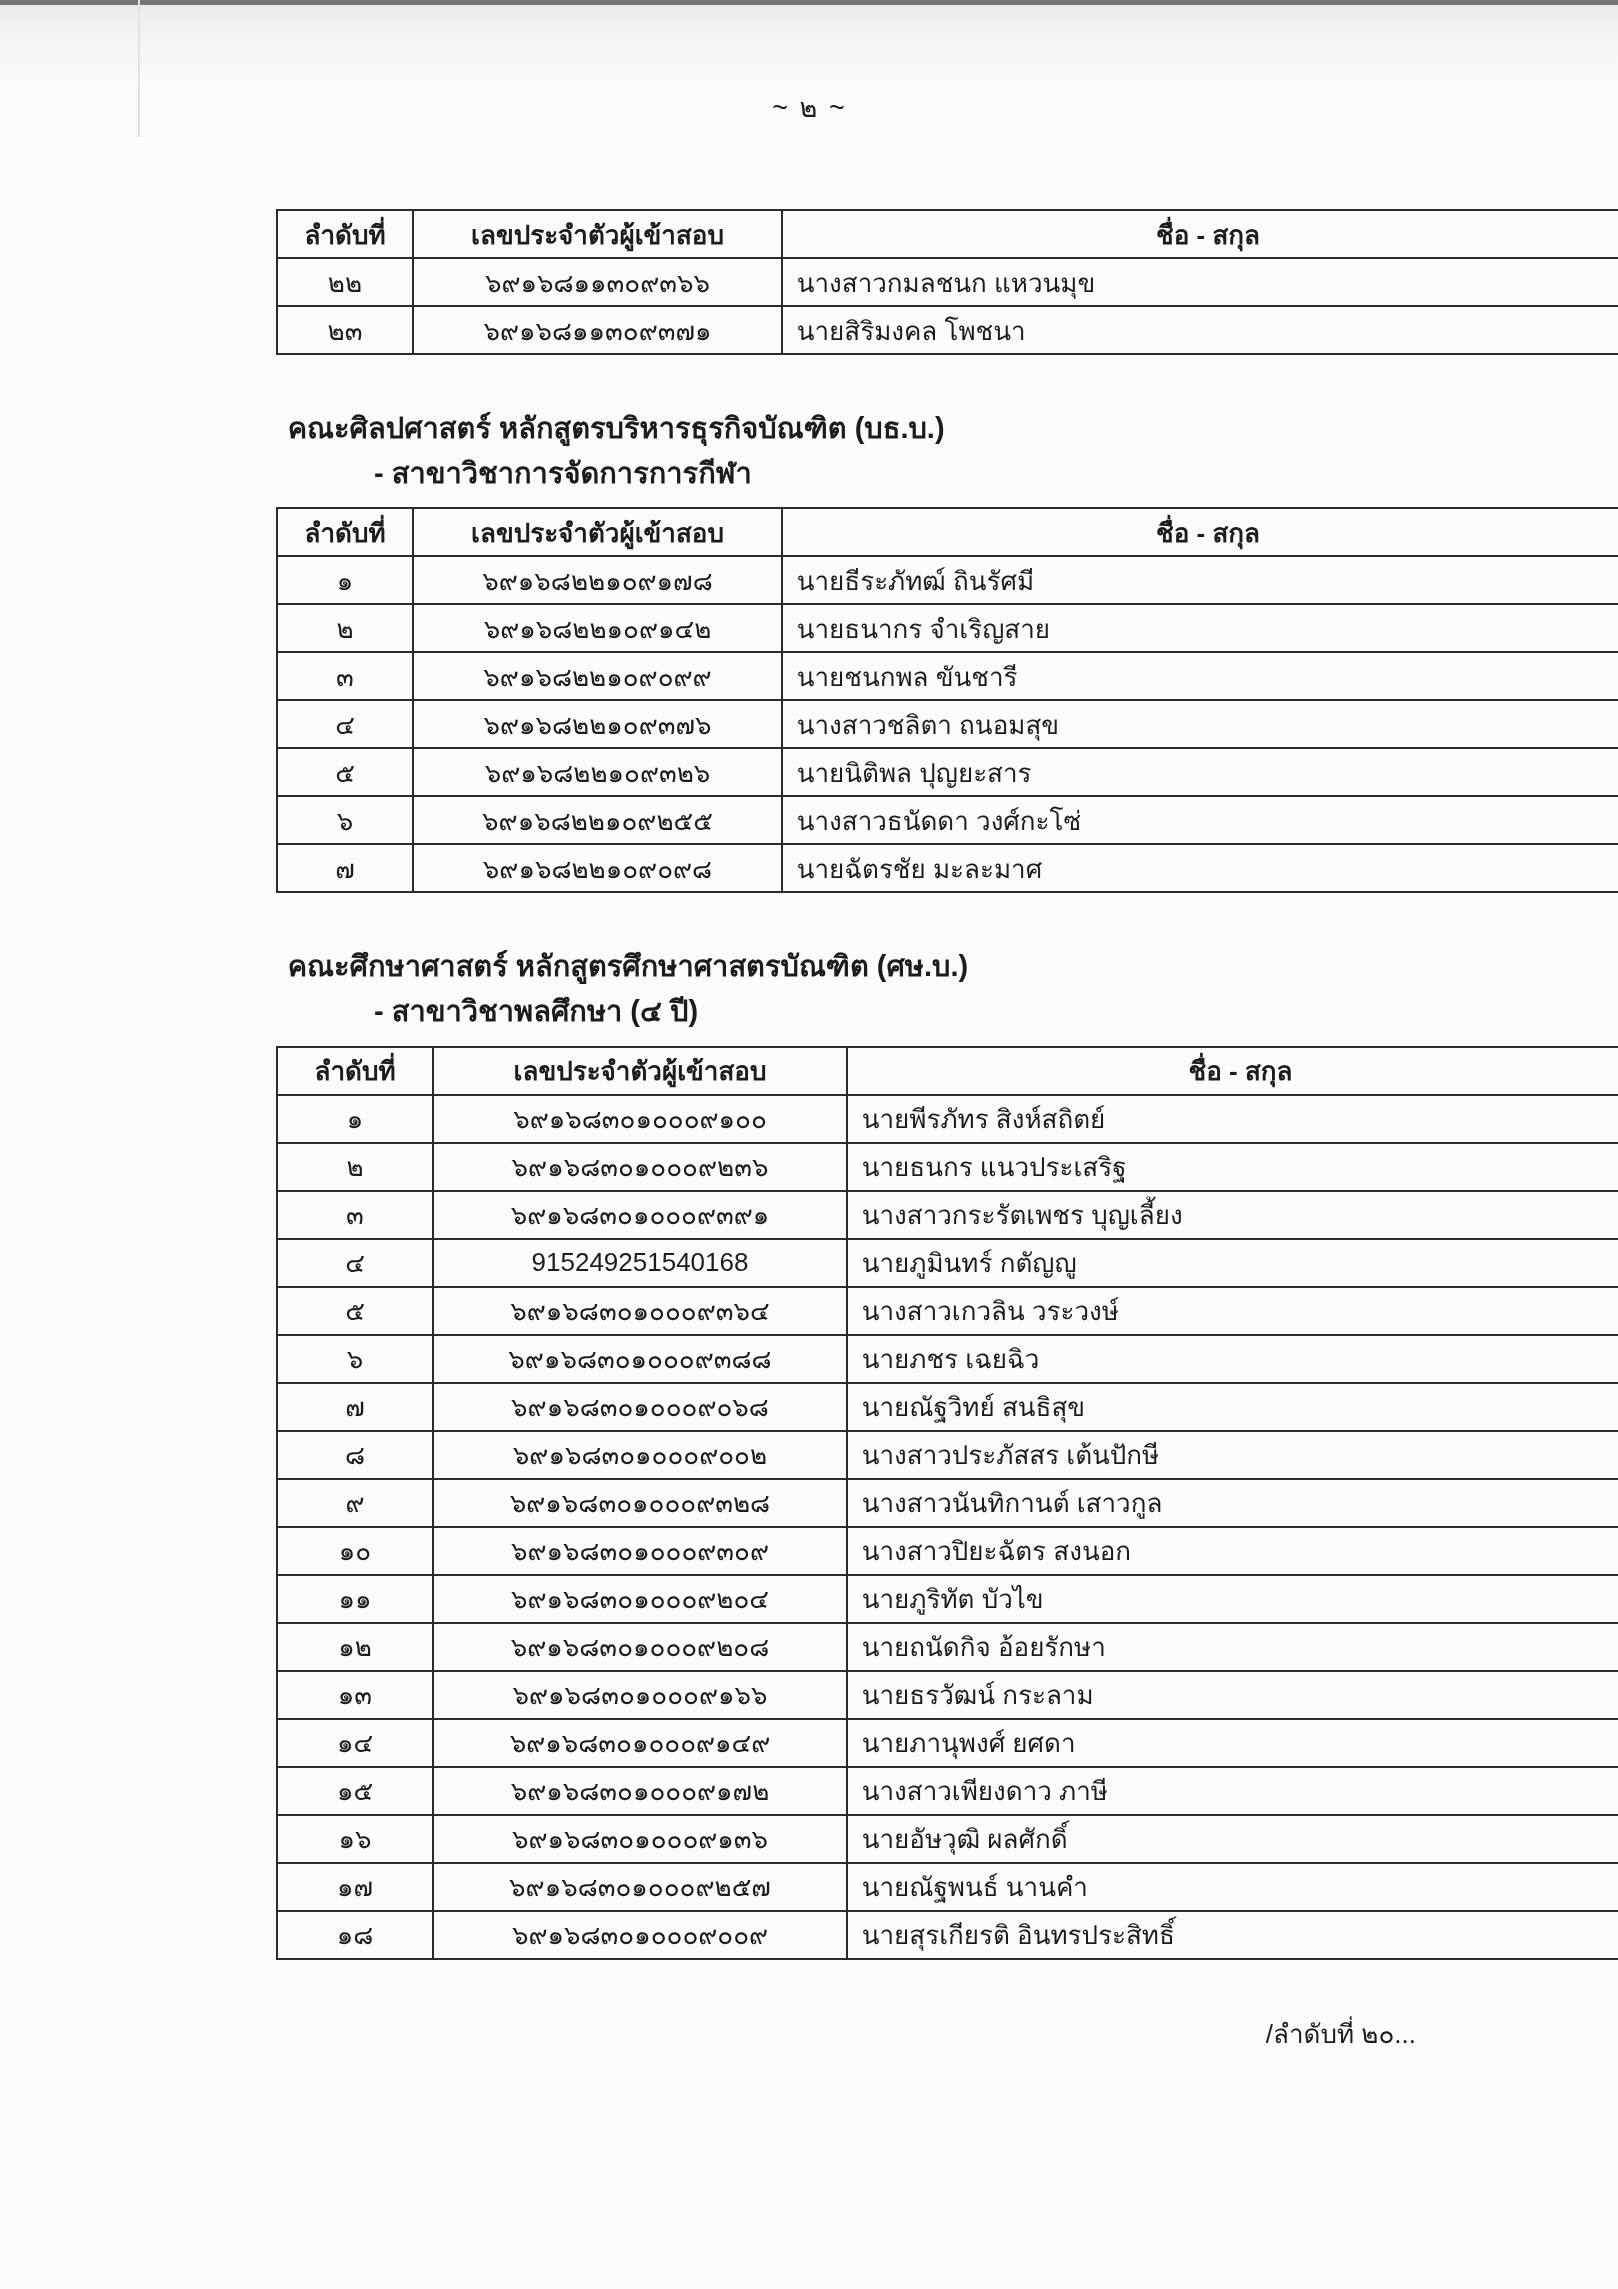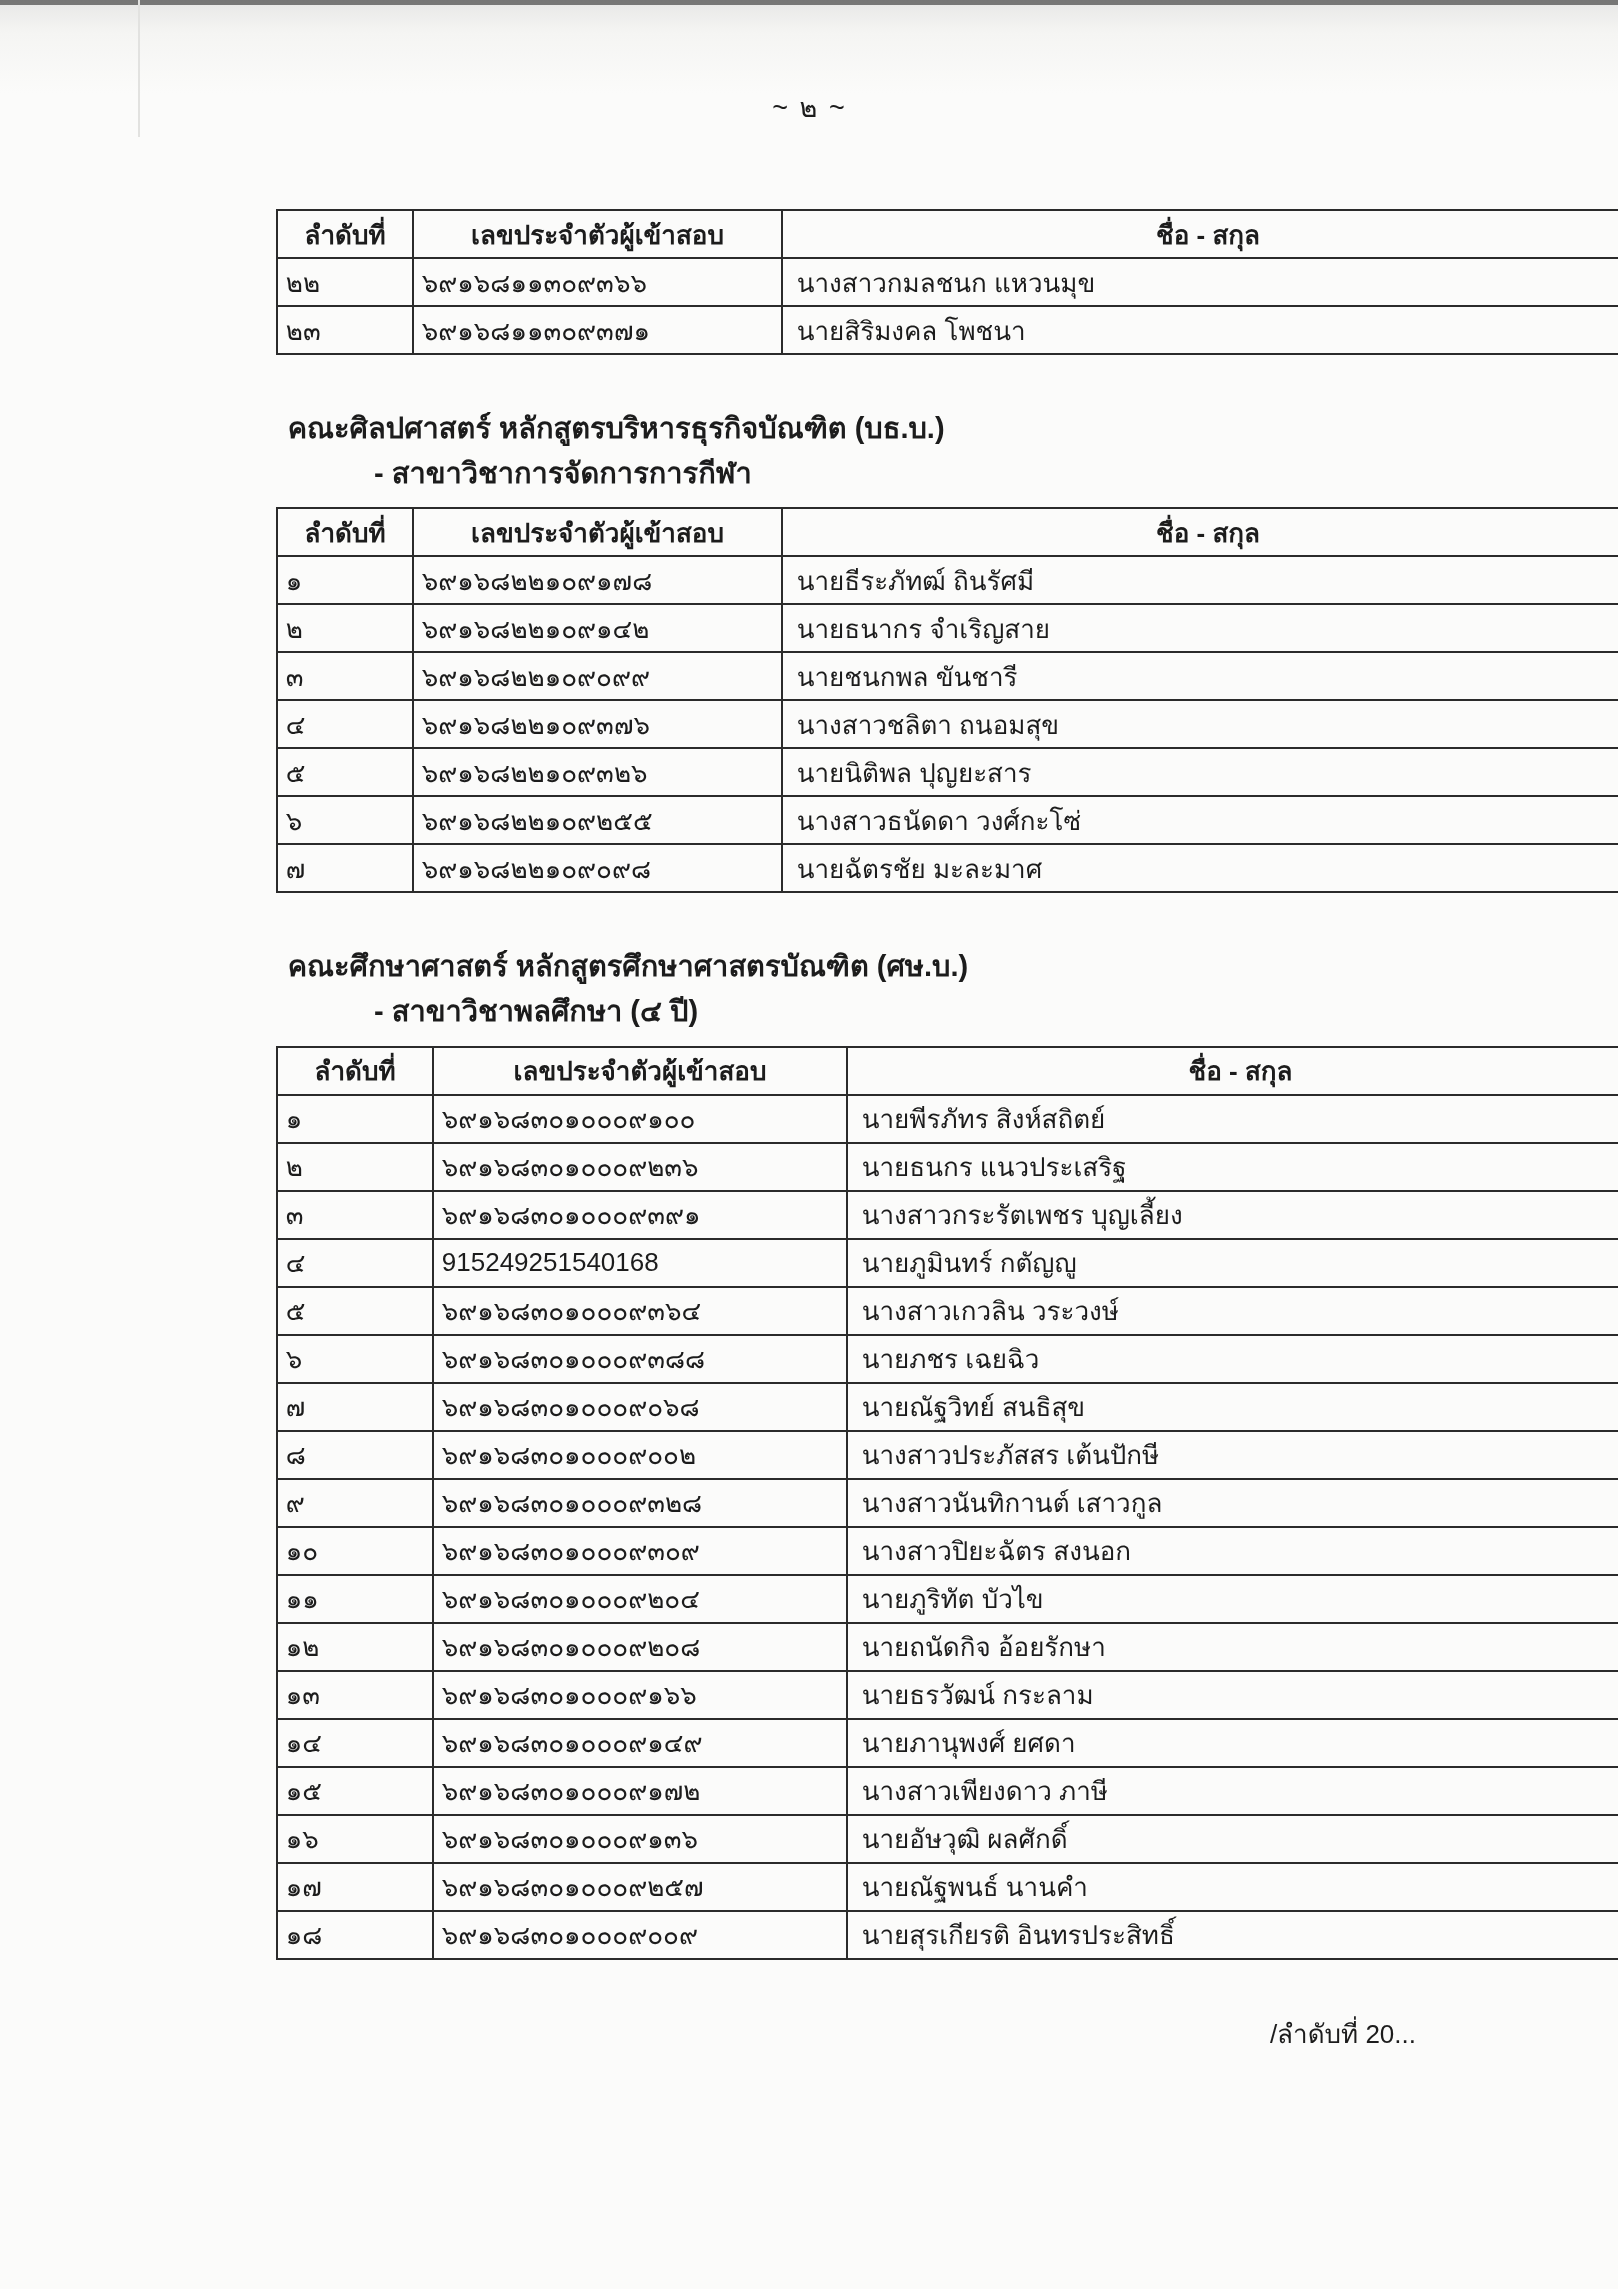--- a/index.html
+++ b/index.html
@@ -48,21 +48,21 @@
   .tbl.wide col.c-id { width:414px; }
   .tbl th, .tbl td {
     border:2px solid #2b2b2b;
     height:46px;
     font-size:26px;
     padding:0 7.8px;
     white-space:nowrap;
     overflow:hidden;
   }
   .tbl thead th { font-weight:bold; text-align:center; border-bottom-width:2.9px; }
-  .tbl td.no, .tbl td.id { text-align:left;margin-top:18px; }
+  .tbl td.no, .tbl td.id { text-align:center;margin-top:18px; }
   .tbl td.name { text-align:left; padding-left:13.7px; }
 
   .continuation {
     position:absolute; top:2013px; right:203px;
     font-size:26px;
   }
 </style>
 </head>
 <body>
 
@@ -252,15 +252,15 @@
             <td class="name">นายณัฐพนธ์ นานคำ</td>
           </tr>
           <tr>
             <td class="no">๑๘</td>
             <td class="id">๖๙๑๖๘๓๐๑๐๐๐๙๐๐๙</td>
             <td class="name">นายสุรเกียรติ อินทรประสิทธิ์</td>
           </tr>
         </tbody>
       </table>
     </div>
-  <div class="continuation">/ลำดับที่ 20...</div>
+  <div class="continuation">/ลำดับที่ ๒๐...</div>
 </div>
 
 
 </body></html>

